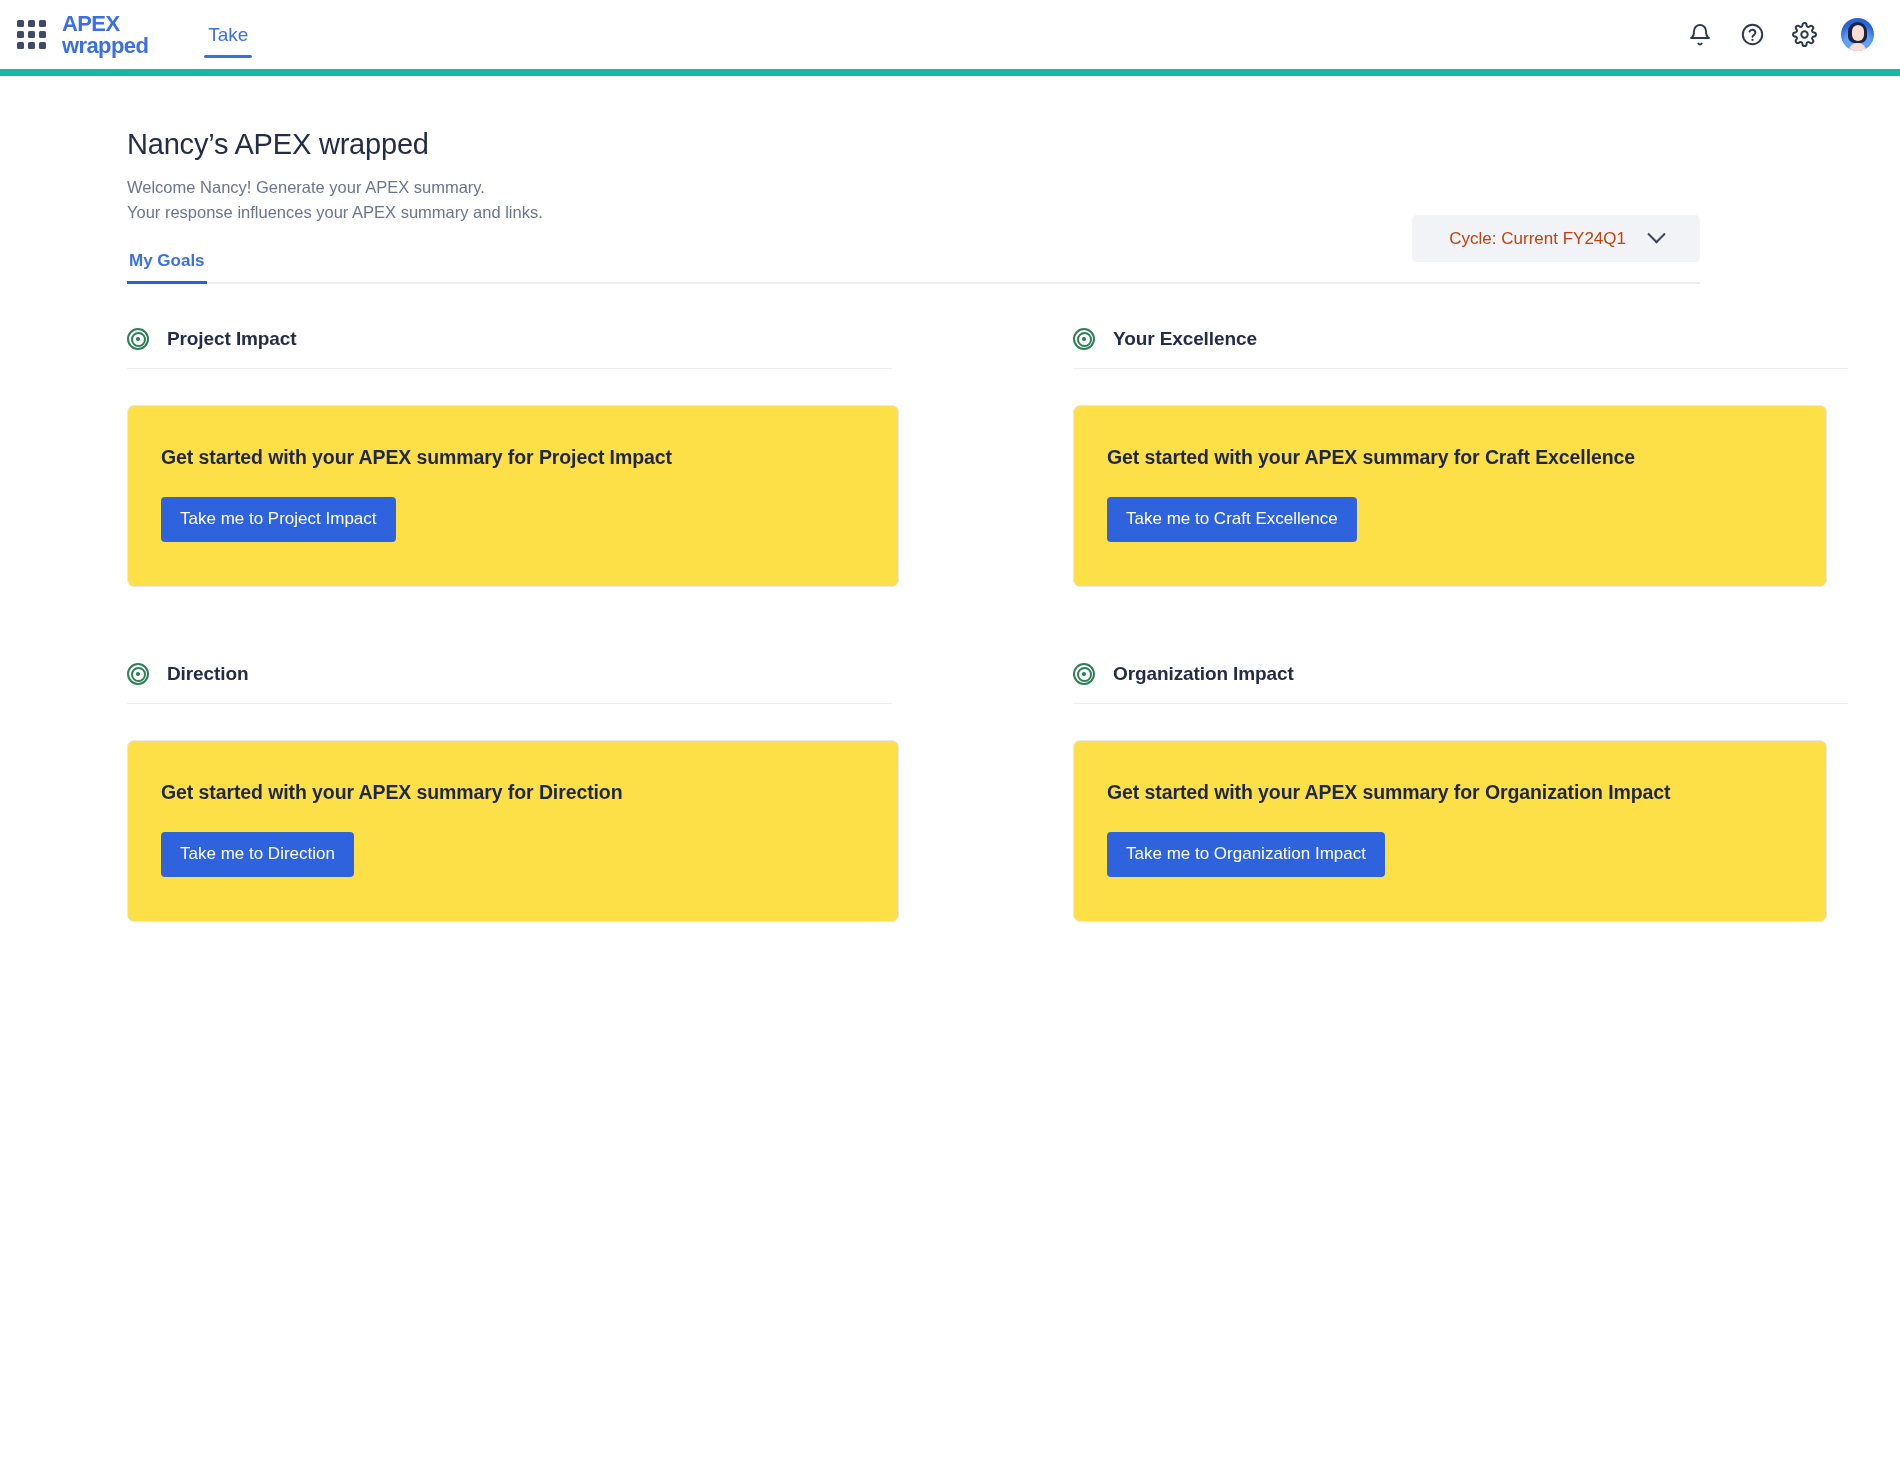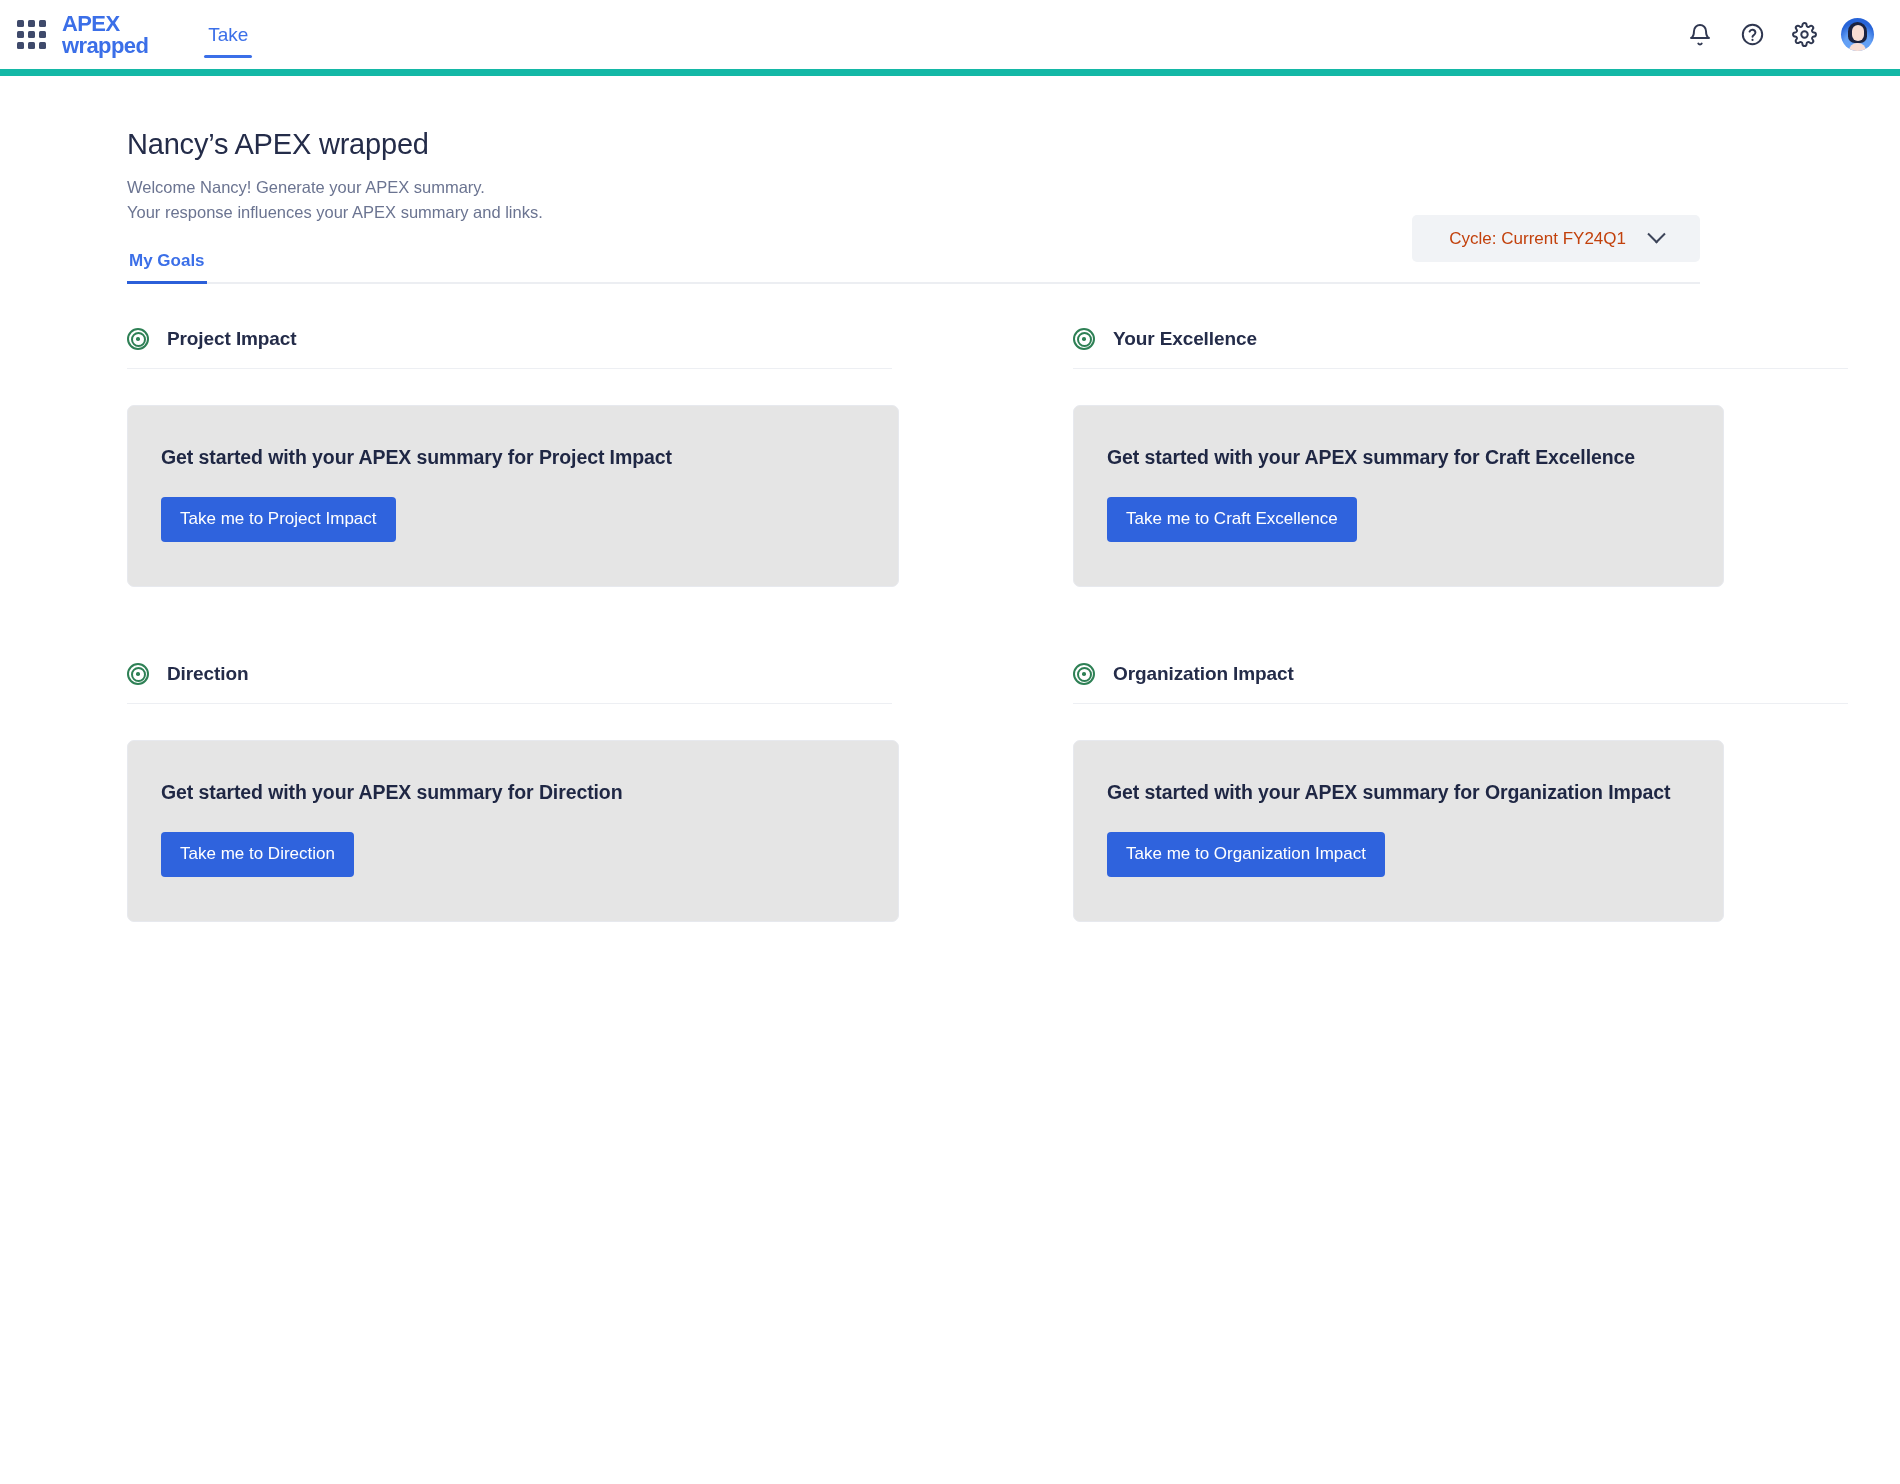--- a/index.html
+++ b/index.html
@@ -233,27 +233,27 @@
   }
   .goal-title {
     font-size: 19px;
     font-weight: 700;
     color: #242c49;
     letter-spacing: -0.1px;
   }
 
   .card {
     margin-top: 36px;
-    background: #e5e5e5;
+    background: #fde047;
     border: 1.3px solid #e7e9ee;
     border-radius: 7px;
     padding: 40px 40px 44px 33px;
   }
   .card.left  { width: 772px; }
-  .card.right { width: 651px; }
+  .card.right { width: 754px; }
 
   .card-heading {
     font-size: 19.5px;
     font-weight: 700;
     color: #1f2744;
     letter-spacing: -0.1px;
     margin-bottom: 28px;
   }
   .cta {
     display: inline-block;

